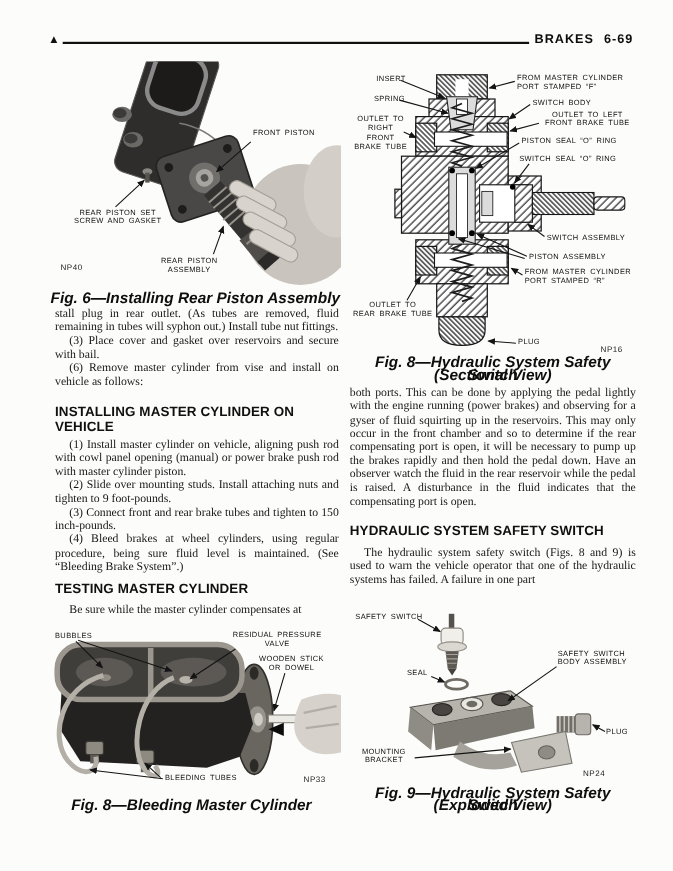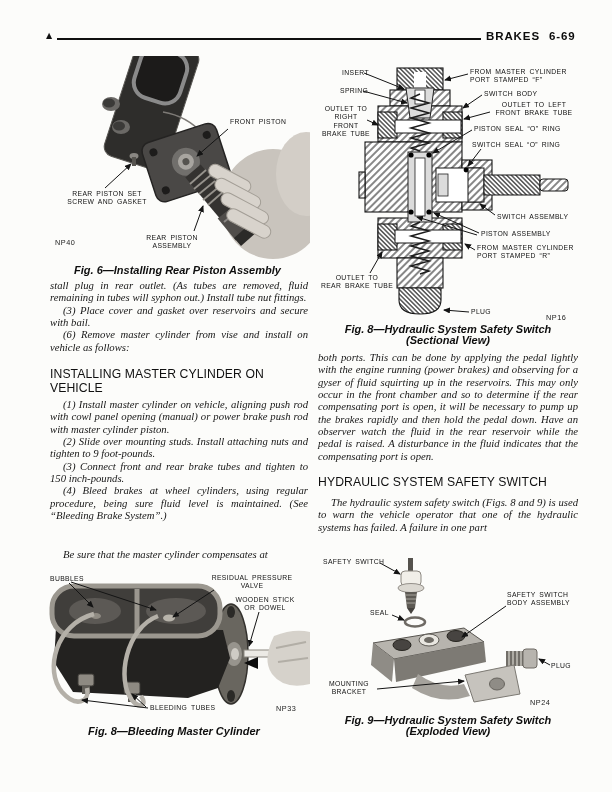--- a/index.html
+++ b/index.html
@@ -1,31 +1,31 @@
 <!DOCTYPE html>
 <html><head>
 <meta charset="utf-8">
 <style>
   html,body{margin:0;padding:0;background:#777;}
   .page{position:relative;width:612px;height:792px;margin:0 auto;background:#fcfcfa;
         font-family:"Liberation Serif",serif;color:#161616;overflow:hidden;}
   .abs{position:absolute;}
   .body-text{font-size:10.7px;line-height:12.35px;text-align:justify;}
-  .body-text p{margin:0;font-style:italic;}
+  .body-text p{margin:0;}
   .indent{text-indent:13px;}
-  .h-sans{position:absolute;font-family:"Liberation Sans",sans-serif;font-weight:normal;
+  .h-sans{position:absolute;font-family:"Liberation Sans",sans-serif;font-weight:bold;
           font-size:12.2px;line-height:13.8px;letter-spacing:0.1px;color:#101010;}
   .lbl{position:absolute;font-family:"Liberation Sans",sans-serif;font-size:6.8px;
        line-height:8.3px;letter-spacing:0.35px;word-spacing:1.6px;color:#101010;
        white-space:pre-line;}
   .lbl.c{text-align:center;}
   .code{position:absolute;font-family:"Liberation Sans",sans-serif;font-size:7.3px;
         letter-spacing:0.5px;color:#1c1c1c;}
   .cap{position:absolute;font-family:"Liberation Sans",sans-serif;font-weight:bold;
-       font-style:italic;font-size:11px;line-height:10.5px;text-align:center;color:#0e0e0e;}
+       font-style:italic;font-size:14px;line-height:10.5px;text-align:center;color:#0e0e0e;}
   .hdr-label{position:absolute;font-family:"Liberation Sans",sans-serif;font-weight:bold;
              font-size:11.5px;letter-spacing:0.9px;color:#0c0c0c;}
   .hdr-rule{position:absolute;background:#101010;}
   .tri{position:absolute;font-size:8px;color:#101010;font-family:"DejaVu Sans",sans-serif;}
   .figbox{position:absolute;}
   svg{display:block;}
 </style>
 </head>
 <body>
 
@@ -103,22 +103,23 @@
     <p class="indent">(3) Place cover and gasket over reservoirs and secure with bail.</p>
     <p class="indent">(6) Remove master cylinder from vise and install on vehicle as follows:</p>
   </div>
   <div class="h-sans" style="left:50px;top:368px;width:258px;">INSTALLING MASTER CYLINDER ON VEHICLE</div>
   <div class="abs body-text" style="left:50px;top:398px;width:258px;">
     <p class="indent">(1) Install master cylinder on vehicle, aligning push rod with cowl panel opening (manual) or power brake push rod with master cylinder piston.</p>
     <p class="indent">(2) Slide over mounting studs. Install attaching nuts and tighten to 9 foot-pounds.</p>
     <p class="indent">(3) Connect front and rear brake tubes and tighten to 150 inch-pounds.</p>
     <p class="indent">(4) Bleed brakes at wheel cylinders, using regular procedure, being sure fluid level is maintained. (See “Bleeding Brake System”.)</p>
   </div>
+  <div class="h-sans" style="left:50px;top:529px;width:258px;">TESTING MASTER CYLINDER</div>
   <div class="abs body-text" style="left:50px;top:548px;width:258px;">
-    <p class="indent">Be sure that the master cylinder compensates at</p>
+    <p class="indent">Be sure while the master cylinder compensates at</p>
   </div>
 
   <div class="figbox" style="left:38px;top:566px;width:272px;height:160px;">
     <svg width="272" height="160" viewBox="0 0 272 160">
       <defs>
         <marker id="m7" markerWidth="7" markerHeight="7" refX="6" refY="3" orient="auto" markerUnits="userSpaceOnUse">
           <path d="M0,0 L7,3 L0,6 Z" fill="#141414"></path>
         </marker>
       </defs>
       <ellipse cx="193" cy="88" rx="17" ry="50" fill="#69665f" stroke="#33312d" stroke-width="1.5"></ellipse>

